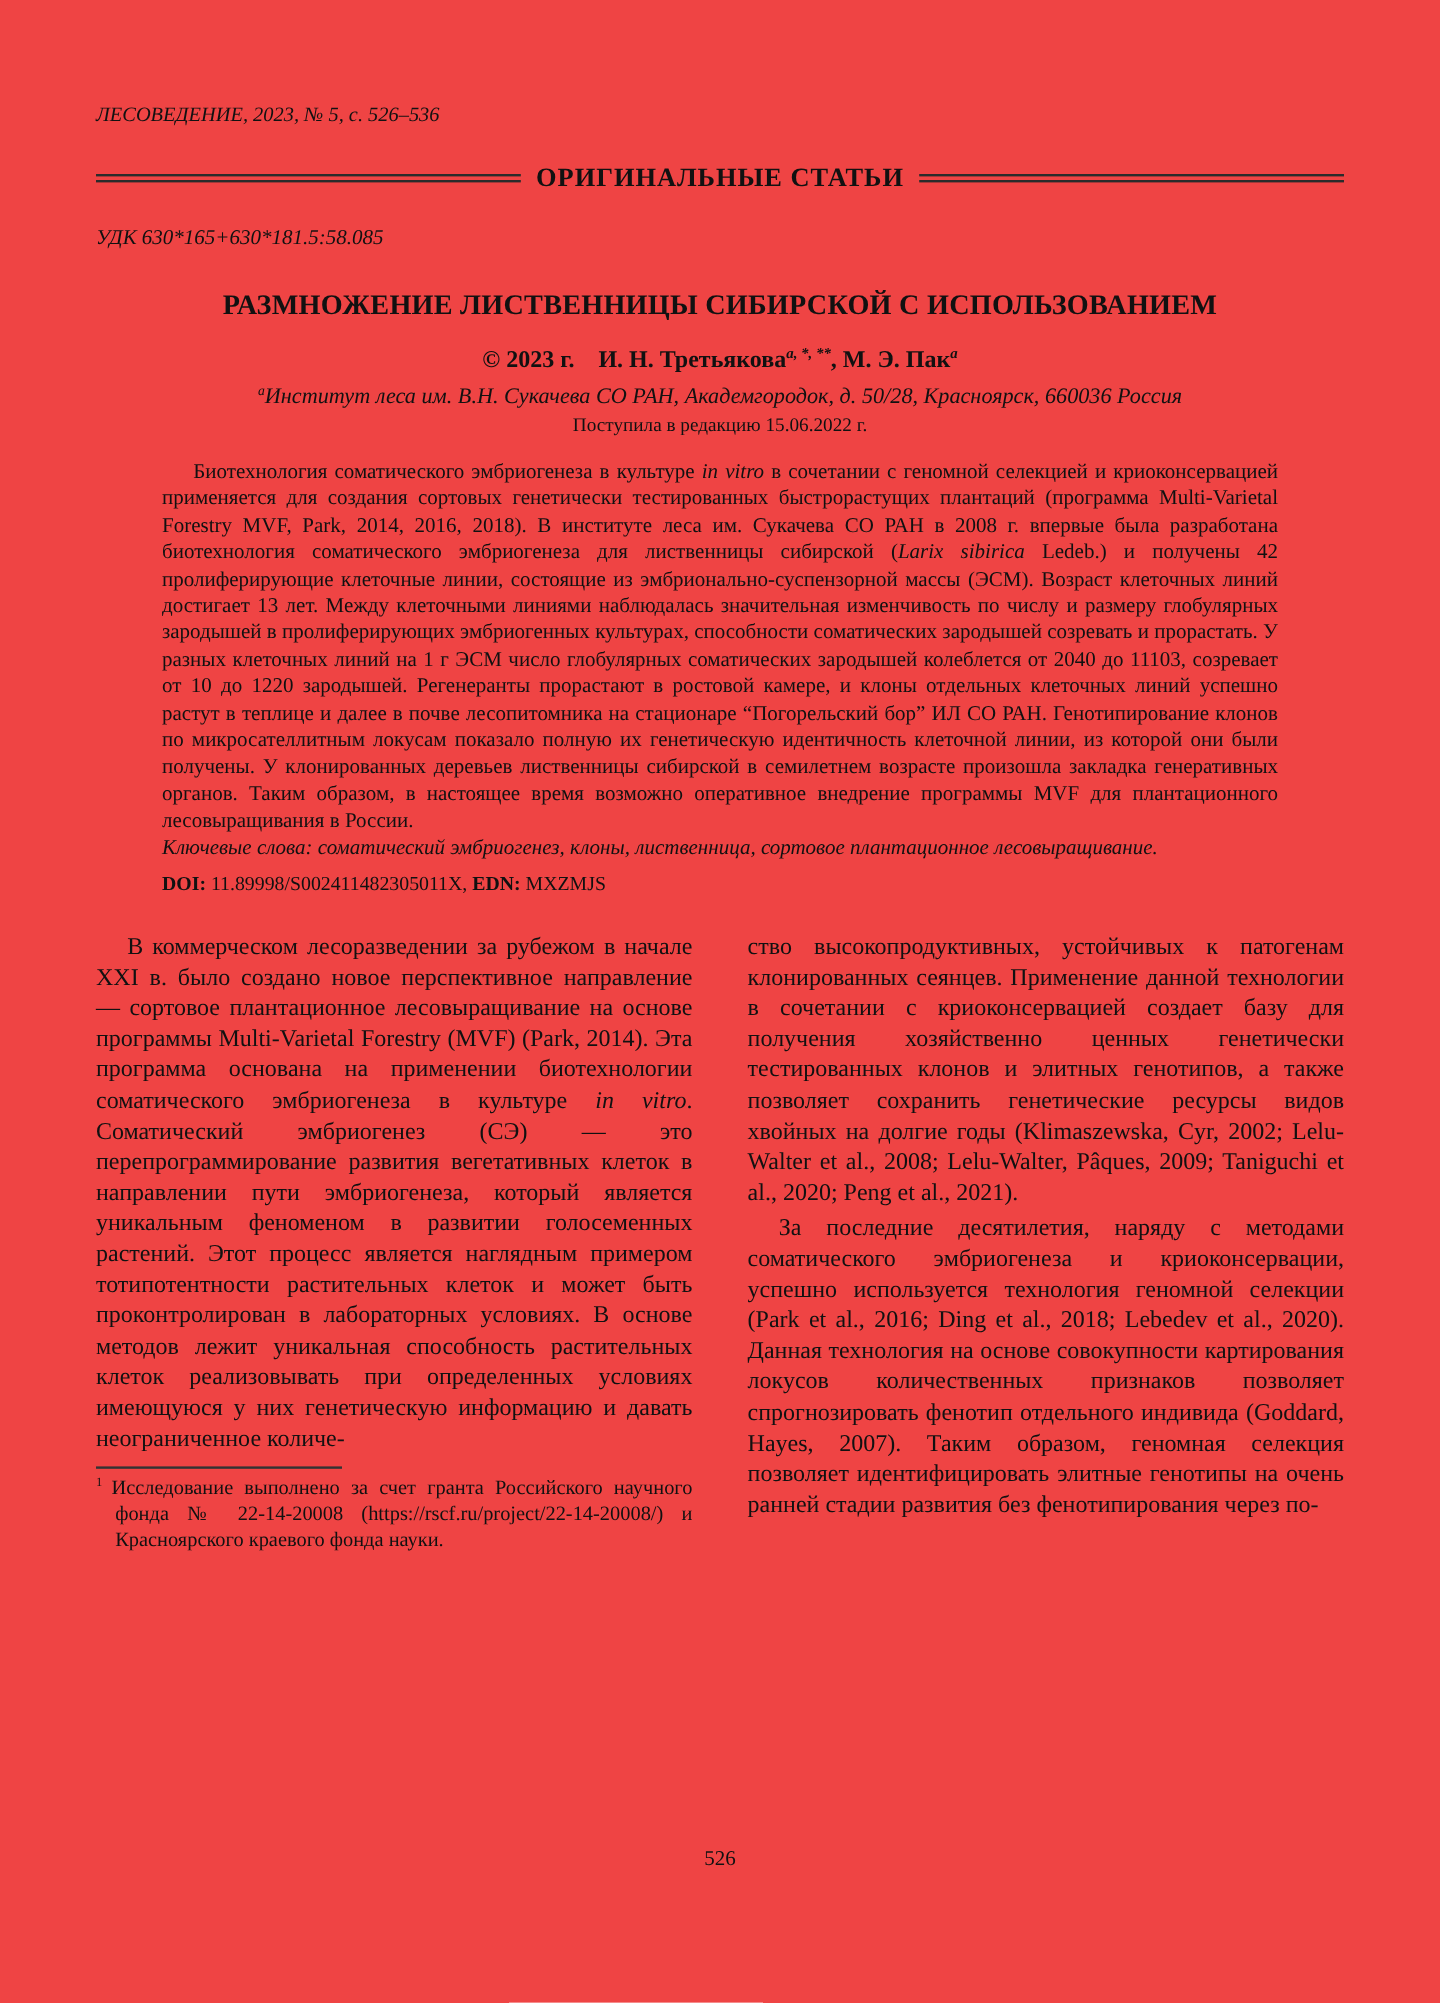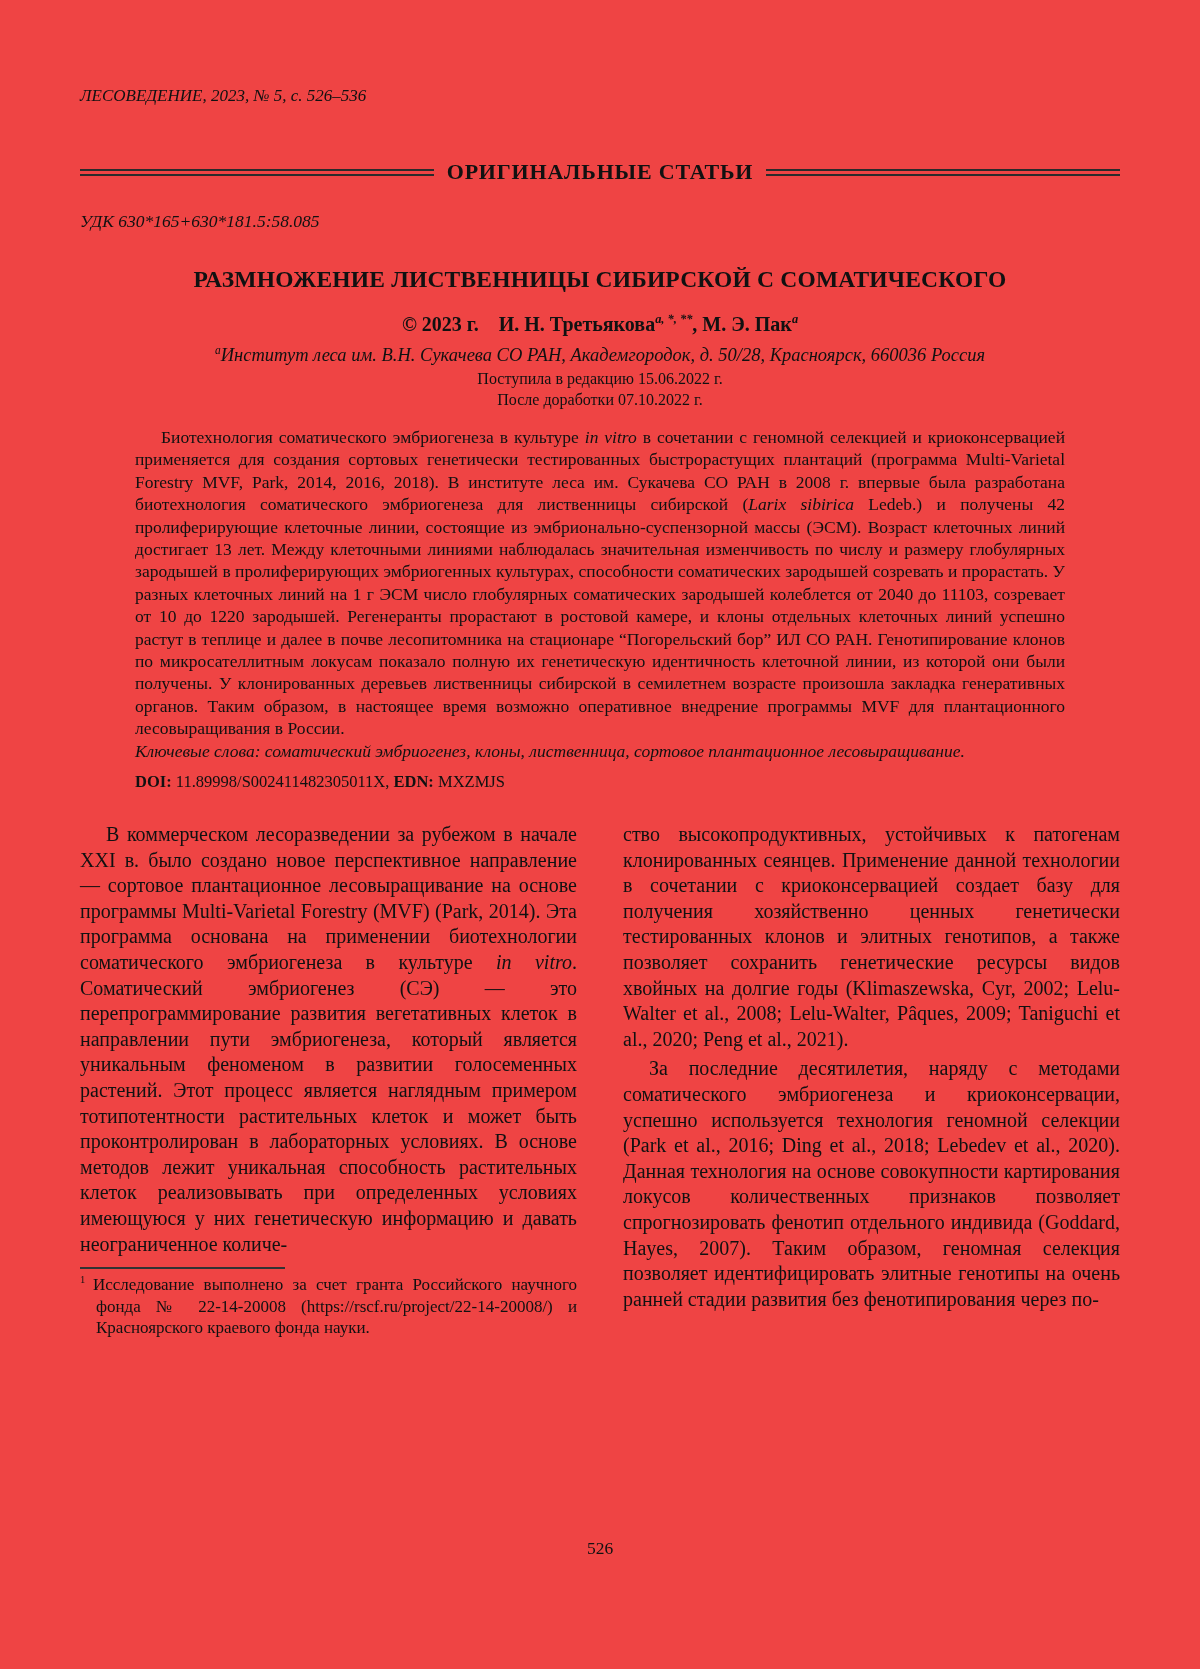--- a/index.html
+++ b/index.html
@@ -18,21 +18,21 @@
   .seg-b{font-weight:bold;}
   .seg-sup{vertical-align:super;font-size:0.62em;line-height:0;}
   .seg-sup.seg-i{font-style:italic;}
 
   .running-head{
     font-style:italic;
     font-size:17px;line-height:19px;
     text-align:left;
   }
   .banner{
-    margin-top:54px;
+    margin-top:30px;
     display:flex;align-items:center;gap:13px;
   }
   .banner-rule{
     flex:1;height:7px;box-sizing:border-box;
     border-top:2.5px solid #2b2b2b;
     border-bottom:2.5px solid #2b2b2b;
   }
   .banner-title{
     font-weight:bold;font-size:22px;line-height:26px;
     letter-spacing:0.8px;white-space:nowrap;
@@ -118,31 +118,30 @@
 
   <div class="banner">
     <div class="banner-rule"></div>
     <div class="banner-title">ОРИГИНАЛЬНЫЕ СТАТЬИ</div>
     <div class="banner-rule"></div>
   </div>
 
   <div class="udc">УДК 630*165+630*181.5:58.085</div>
 
   <div class="article-title">
-    <div>РАЗМНОЖЕНИЕ ЛИСТВЕННИЦЫ СИБИРСКОЙ С СОМАТИЧЕСКОГО</div>
+    <div>РАЗМНОЖЕНИЕ ЛИСТВЕННИЦЫ СИБИРСКОЙ С ИСПОЛЬЗОВАНИЕМ</div>
   </div>
 
   <div class="byline"><span>© 2023 г. И. Н. Третьякова</span><span class="seg-sup seg-i">a, *, **</span><span>, М. Э. Пак</span><span class="seg-sup seg-i">a</span></div>
 
   <div class="affiliation"><span class="seg-sup">a</span><span>Институт леса им. В.Н. Сукачева СО РАН, Академгородок, д. 50/28, Красноярск, 660036 Россия</span></div>
 
 
   <div class="history">
     <div class="history-line">Поступила в редакцию 15.06.2022 г.</div>
-    <div class="history-line">После доработки 07.10.2022 г.</div>
   </div>
 
   <div class="abstract"><span>Биотехнология соматического эмбриогенеза в культуре </span><span class="seg-i">in vitro</span><span> в сочетании с геномной селекцией и криоконсервацией применяется для создания сортовых генетически тестированных быстрорастущих плантаций (программа Multi-Varietal Forestry MVF, Park, 2014, 2016, 2018). В институте леса им. Сукачева СО РАН в 2008 г. впервые была разработана биотехнология соматического эмбриогенеза для лиственницы сибирской (</span><span class="seg-i">Larix sibirica</span><span> Ledeb.) и получены 42 пролиферирующие клеточные линии, состоящие из эмбрионально-суспензорной массы (ЭСМ). Возраст клеточных линий достигает 13 лет. Между клеточными линиями наблюдалась значительная изменчивость по числу и размеру глобулярных зародышей в пролиферирующих эмбриогенных культурах, способности соматических зародышей созревать и прорастать. У разных клеточных линий на 1 г ЭСМ число глобулярных соматических зародышей колеблется от 2040 до 11103, созревает от 10 до 1220 зародышей. Регенеранты прорастают в ростовой камере, и клоны отдельных клеточных линий успешно растут в теплице и далее в почве лесопитомника на стационаре “Погорельский бор” ИЛ СО РАН. Генотипирование клонов по микросателлитным локусам показало полную их генетическую идентичность клеточной линии, из которой они были получены. У клонированных деревьев лиственницы сибирской в семилетнем возрасте произошла закладка генеративных органов. Таким образом, в настоящее время возможно оперативное внедрение программы MVF для плантационного лесовыращивания в России.</span></div>
 
   <div class="keywords">Ключевые слова: соматический эмбриогенез, клоны, лиственница, сортовое плантационное лесовыращивание.</div>
 
   <div class="doi-line"><span class="seg-b">DOI: </span><span>11.89998/S002411482305011X, </span><span class="seg-b">EDN: </span><span>MXZMJS</span></div>
 
   <div class="columns">
     <div class="col">

